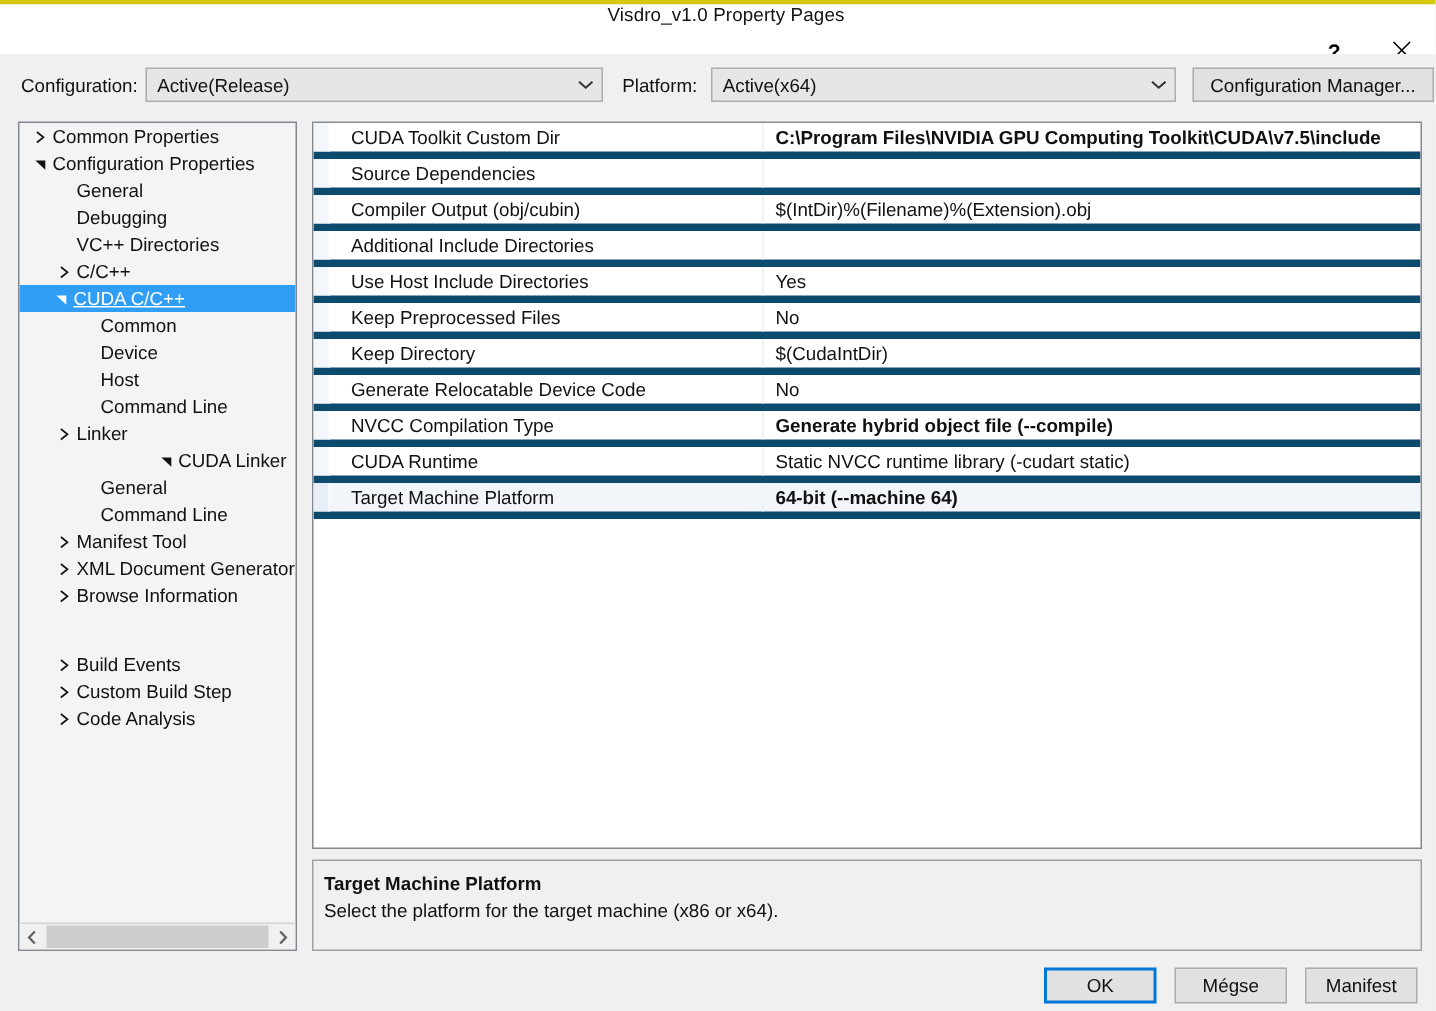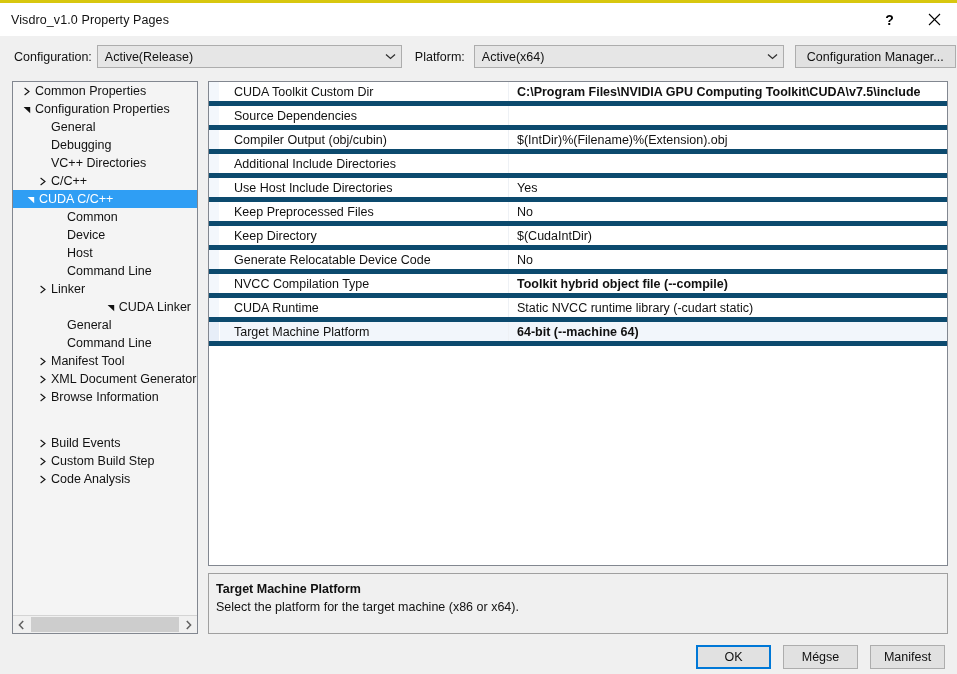--- a/index.html
+++ b/index.html
@@ -27,20 +27,21 @@
     border-top: 3px solid #d8c70f;
   }
   #titlebar {
     position: absolute;
     left: 0; top: 0;
     right: 0;
     height: 33px;
     background: #ffffff;
     display: flex;
     align-items: center;
+    flex-direction: column;
   }
   #title-text {
     margin-left: 11px;
     font-size: 12.5px;
     color: #111;
     letter-spacing: 0.1px;
   }
   #titlebar-buttons {
     margin-left: auto;
     display: flex;
@@ -375,21 +376,21 @@
           <span class="tree-label">VC++ Directories</span>
         </div>
         <div class="tree-item" style="padding-left: 22px;">
           <span class="tree-arrow">
             <svg width="8" height="9" viewBox="0 0 8 9">
               <path d="M1.6 1 L6 4.5 L1.6 8" fill="none" stroke="currentColor" stroke-width="1.1"></path>
             </svg>
           </span>
           <span class="tree-label">C/C++</span>
         </div>
-        <div class="tree-item selected" style="padding-left: 10px;">
+        <div class="tree-item selected" style="padding-left: 20px; text-decoration: underline;">
           <span class="tree-arrow">
             <svg width="8" height="9" viewBox="0 0 8 9">
               <path d="M0.6 2 L7.2 2 L7.2 8.2 Z" fill="currentColor" stroke="none"></path>
             </svg>
           </span>
           <span class="tree-label">CUDA C/C++</span>
         </div>
         <div class="tree-item" style="padding-left: 38px;">
           <span class="tree-arrow"></span>
           <span class="tree-label">Common</span>
@@ -532,21 +533,21 @@
           <div class="cell-value">$(CudaIntDir)</div>
         </div>
         <div class="grid-row">
           <div class="row-gutter"></div>
           <div class="cell-name">Generate Relocatable Device Code</div>
           <div class="cell-value">No</div>
         </div>
         <div class="grid-row">
           <div class="row-gutter"></div>
           <div class="cell-name">NVCC Compilation Type</div>
-          <div class="cell-value bold">Toolkit hybrid object file (--compile)</div>
+          <div class="cell-value bold">Generate hybrid object file (--compile)</div>
         </div>
         <div class="grid-row">
           <div class="row-gutter"></div>
           <div class="cell-name">CUDA Runtime</div>
           <div class="cell-value">Static NVCC runtime library (-cudart static)</div>
         </div>
         <div class="grid-row selected">
           <div class="row-gutter"></div>
           <div class="cell-name">Target Machine Platform</div>
           <div class="cell-value bold">64-bit (--machine 64)</div>

